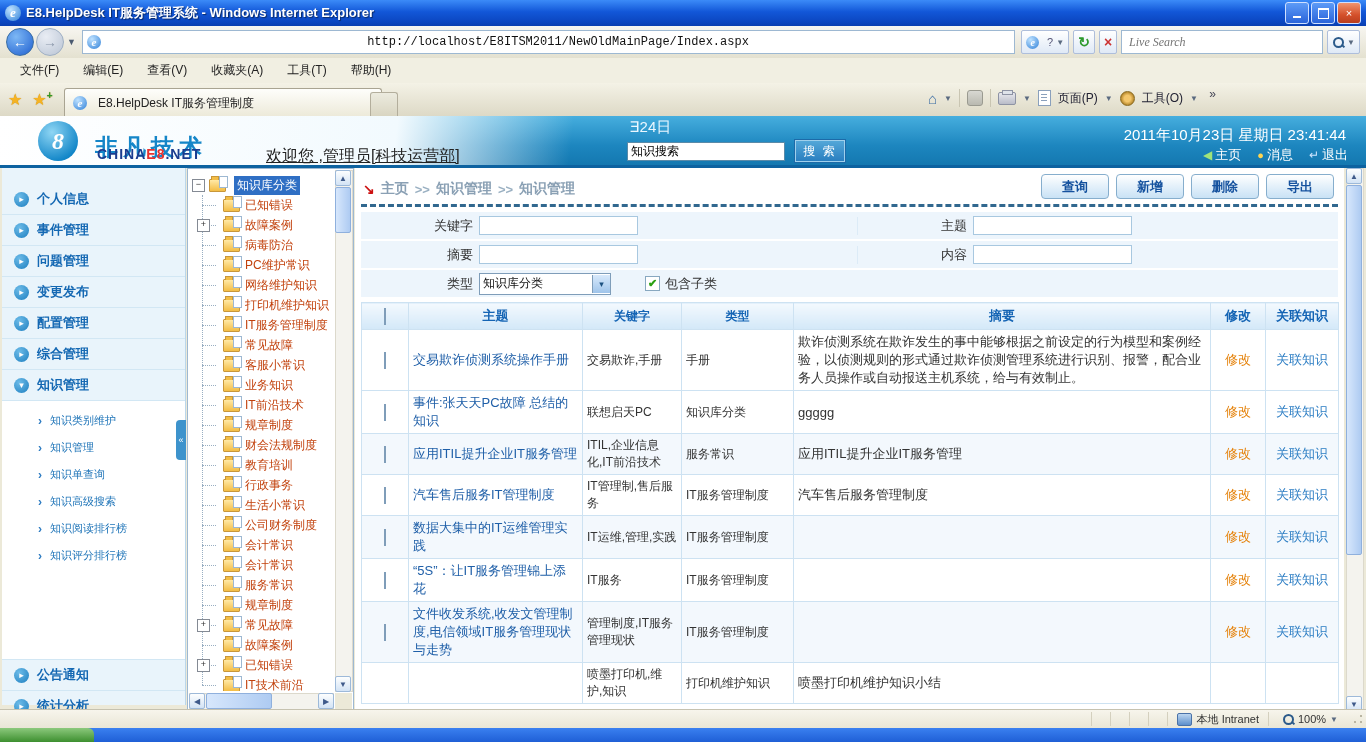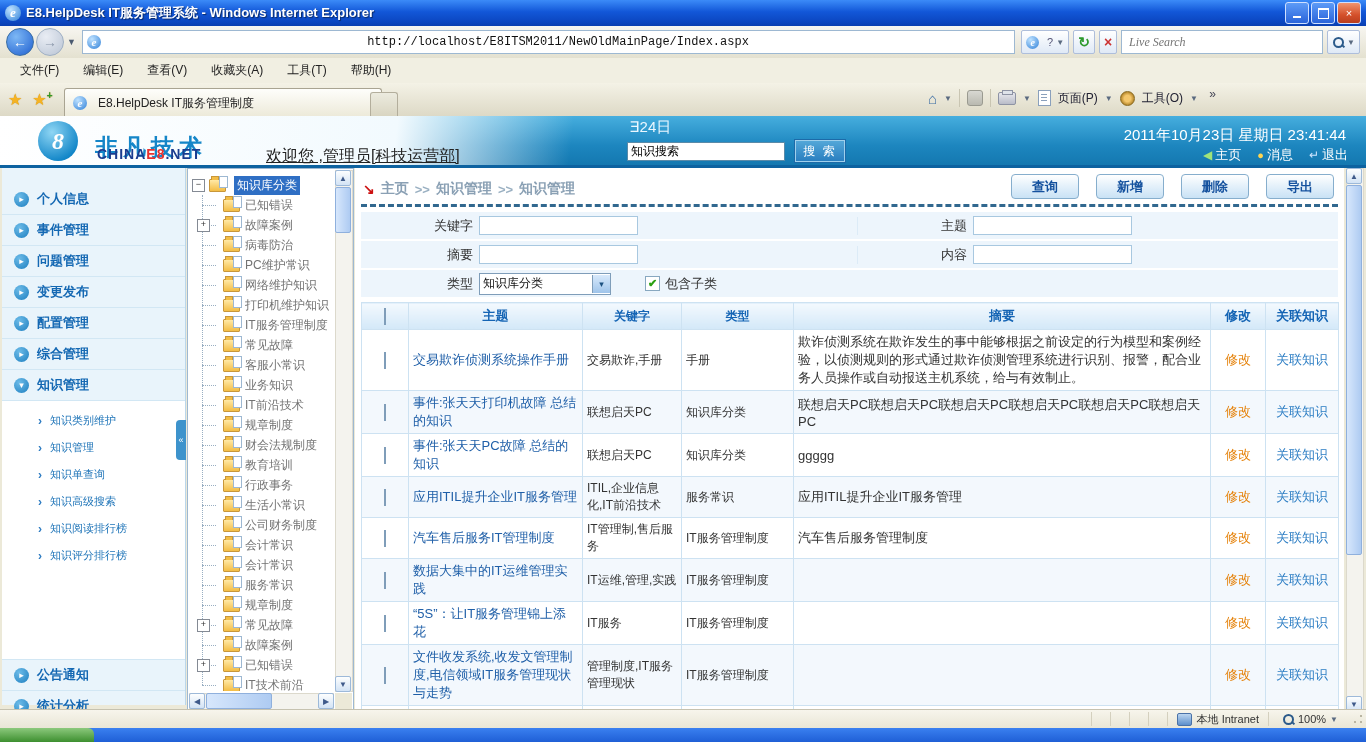--- a/index.html
+++ b/index.html
@@ -111,38 +111,38 @@
   .tree-box{width:11px;height:11px;border:1px solid #848a94;background:#fff;font-size:9px;line-height:9px;text-align:center;color:#333;flex:none;}
   .folder{width:15px;height:11px;background:linear-gradient(#ffe9a6,#f3bd45);border:1px solid #c8973a;border-radius:1px;position:relative;flex:none;}
   .folder::before{content:"";position:absolute;top:-4px;left:1px;width:6px;height:3px;background:#f3bd45;border:1px solid #c8973a;border-bottom:none;}
   .folder::after{content:"";position:absolute;right:-3px;top:-4px;width:7px;height:10px;background:#fff;border:1px solid #9db8d2;}
   .tree-root-label{background:#2f6fc4;color:#fff;font-size:12px;padding:1px 3px;margin-left:4px;white-space:nowrap;}
   .tree-items{position:relative;margin-left:5px;}
   .tree-items::before{content:"";position:absolute;left:5px;top:0;bottom:10px;border-left:1px dotted #98aec2;}
   .tree-row{position:relative;height:20px;display:flex;align-items:center;gap:5px;padding-left:26px;}
   .tree-row::before{content:"";position:absolute;left:5px;top:10px;width:14px;border-top:1px dotted #98aec2;}
   .tree-expander{position:absolute;left:0;top:4px;background:#fff;z-index:1;}
-  .tree-label{font-size:12px;color:#737373;white-space:nowrap;overflow:hidden;max-width:104px;}
+  .tree-label{font-size:12px;color:#c2410c;white-space:nowrap;overflow:hidden;max-width:104px;}
 
   
   .sb-track-v{background:#f4f3ee;border:1px solid #dcd9cc;}
   .sb-btn{background:linear-gradient(#fdfefe,#d3e3f5);border:1px solid #9db9d9;border-radius:2px;color:#3f5a8a;
     font-size:8px;display:flex;align-items:center;justify-content:center;box-sizing:border-box;}
   .sb-thumb{background:linear-gradient(90deg,#d7e7fc,#aecbf2);border:1px solid #8fb0dd;border-radius:2px;box-sizing:border-box;}
   .tree-vscroll{position:absolute;right:1px;top:1px;width:17px;bottom:19px;}
   .tree-hscroll{position:absolute;left:1px;bottom:1px;right:19px;height:17px;}
   .corner{position:absolute;right:1px;bottom:1px;width:17px;height:17px;background:#ece9d8;}
 
   
   .main{position:absolute;left:355px;top:0;width:989px;height:544px;background:#fff;overflow:hidden;}
   .crumb-row{position:absolute;left:8px;top:8px;right:8px;height:26px;display:flex;align-items:center;gap:6px;}
   .crumb-arrow{color:#cc1111;font-weight:bold;font-size:14px;}
   .crumb-part{color:#8aa0b4;font-weight:bold;font-size:14px;}
   .crumb-sep{color:#9ab0c2;font-weight:bold;font-size:13px;}
-  .action-btns{position:absolute;right:10px;top:6px;display:flex;gap:17px;}
+  .action-btns{position:absolute;right:10px;top:6px;display:flex;gap:7px;}
   .act-btn{width:66px;height:23px;border:1px solid #86aecd;border-radius:4px;color:#14519e;font-weight:bold;font-size:13px;
     background:linear-gradient(#ffffff,#e3f0fa 50%,#c9e2f5);text-align:center;line-height:23px;}
   .dashed-sep{position:absolute;left:6px;right:6px;top:36px;border-top:3px dashed #31688f;}
   .qform{position:absolute;left:6px;right:6px;top:44px;}
   .qrow{height:27px;margin-bottom:2px;background:#edf5fc;display:grid;grid-template-columns:118px 166px 212px 116px 166px 1fr;align-items:center;}
   .qlabel{text-align:right;padding-right:6px;font-size:13px;color:#333;}
   .qlabel.r{border-left:1px solid #dcebf7;}
   .qinput{width:153px;height:17px;border:1px solid #a8c8e0;background:#fff;font-size:12px;padding:0 2px;font-family:"Liberation Sans",sans-serif;}
   .typerow-right{grid-column:3 / 7;display:flex;align-items:center;gap:12px;}
   .selectbox{width:130px;height:20px;border:1px solid #7f9db9;background:#fff;display:flex;align-items:center;}
@@ -597,29 +597,20 @@
 
         <div class="trow">
               <span class="tcell c-cb"><span class="row-cb"></span></span>
               <span class="tcell c-topic cell-topic"><span class="row-link">交易欺诈侦测系统操作手册</span></span>
               <span class="tcell c-kw cell-kw">交易欺诈,手册</span>
               <span class="tcell c-type cell-type">手册</span>
               <span class="tcell c-sum cell-sum">欺诈侦测系统在欺诈发生的事中能够根据之前设定的行为模型和案例经验，以侦测规则的形式通过欺诈侦测管理系统进行识别、报警，配合业务人员操作或自动报送主机系统，给与有效制止。</span>
               <span class="tcell c-edit"><span class="edit-link">修改</span></span>
               <span class="tcell c-rel"><span class="rel-link">关联知识</span></span>
             </div>
-            <div class="trow alt">
-              <span class="tcell c-cb"><span class="row-cb"></span></span>
-              <span class="tcell c-topic cell-topic"><span class="row-link">事件:张天天打印机故障 总结的知识</span></span>
-              <span class="tcell c-kw cell-kw">联想启天PC</span>
-              <span class="tcell c-type cell-type">知识库分类</span>
-              <span class="tcell c-sum cell-sum">联想启天PC联想启天PC联想启天PC联想启天PC联想启天PC联想启天PC</span>
-              <span class="tcell c-edit"><span class="edit-link">修改</span></span>
-              <span class="tcell c-rel"><span class="rel-link">关联知识</span></span>
-            </div>
             <div class="trow">
               <span class="tcell c-cb"><span class="row-cb"></span></span>
               <span class="tcell c-topic cell-topic"><span class="row-link">事件:张天天PC故障 总结的知识</span></span>
               <span class="tcell c-kw cell-kw">联想启天PC</span>
               <span class="tcell c-type cell-type">知识库分类</span>
               <span class="tcell c-sum cell-sum">ggggg</span>
               <span class="tcell c-edit"><span class="edit-link">修改</span></span>
               <span class="tcell c-rel"><span class="rel-link">关联知识</span></span>
             </div>
             <div class="trow alt">

